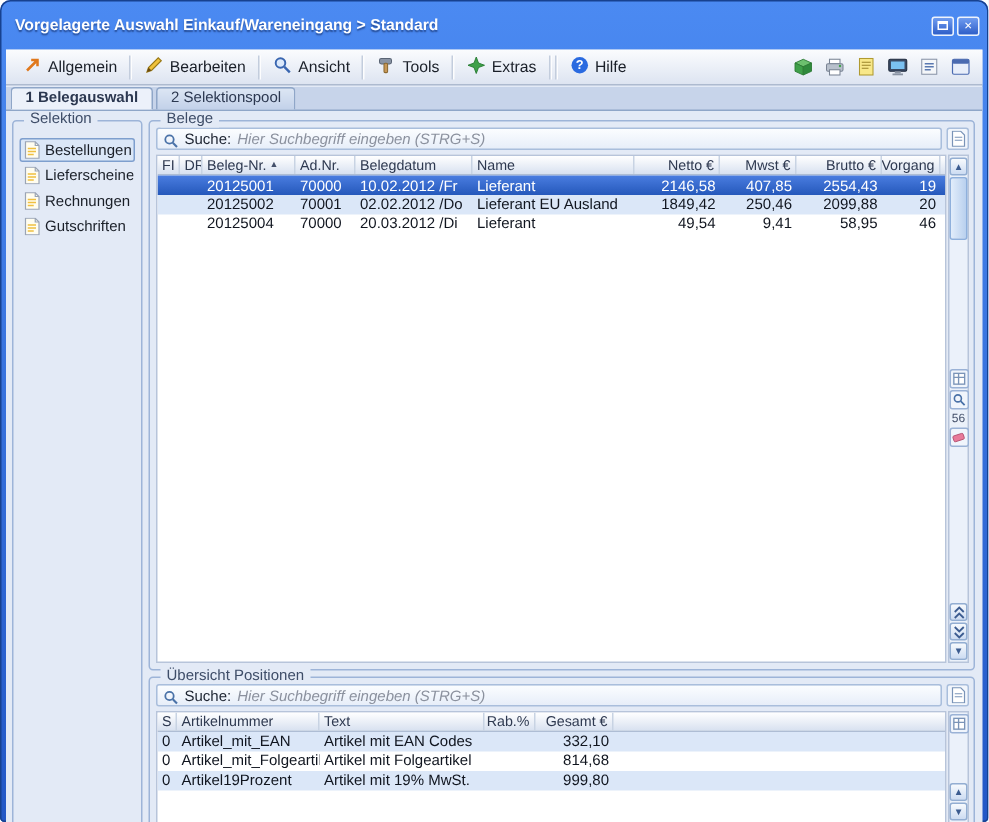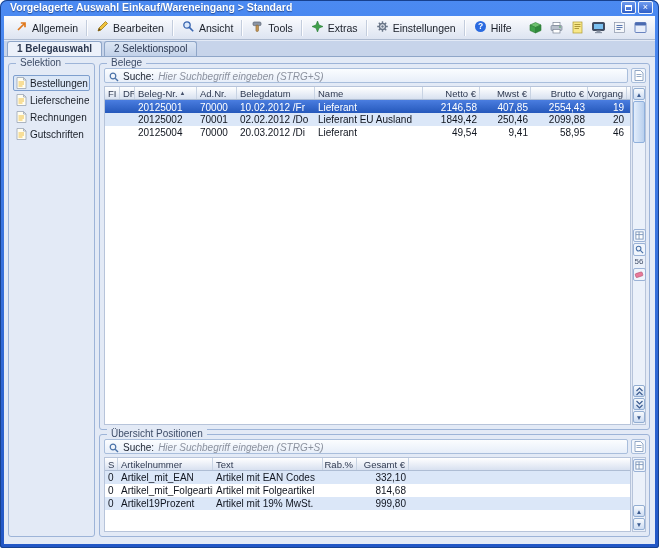--- a/index.html
+++ b/index.html
@@ -1,21 +1,21 @@
 <!DOCTYPE html>
 <html><head>
 <meta charset="utf-8">
 <style>
   *{box-sizing:border-box;margin:0;padding:0;}
   html,body{width:659px;height:548px;overflow:hidden;}
   body{font-family:"Liberation Sans",sans-serif;background:#fff;position:relative;color:#1a1f28;}
 
   .window{position:absolute;inset:0;background:linear-gradient(#4b8af2,#2257c6);
     border-radius:7px 7px 3px 3px;box-shadow:inset 0 0 0 1px #17418f;padding:0 4px 4px;}
-  .titlebar{height:16px;display:flex;align-items:flex-start;padding:1px 2px 0 6px;}
+  .titlebar{height:33px;display:flex;align-items:center;padding:1px 2px 0 6px;}
   .title{color:#fff;font-size:10.5px;font-weight:bold;text-shadow:0 1px 1px rgba(10,30,80,.55);white-space:nowrap;}
   .win-buttons{margin-left:auto;display:flex;gap:2px;}
   .win-btn{width:15px;height:13px;border:1px solid #eef3fc;border-radius:2px;
     background:linear-gradient(#6f9cf0,#2e5ec8);display:flex;align-items:center;justify-content:center;
     color:#fff;font-size:9px;line-height:1;}
   .max-glyph{width:7px;height:6px;border:1px solid #fff;border-top-width:2px;display:block;}
 
   .app-body{position:relative;width:100%;height:calc(100% - 16px);background:#e3eaf6;overflow:hidden;}
 
   .toolbar{position:absolute;top:0;left:0;right:0;height:24px;background:linear-gradient(#fbfcfe,#dde4f1);
@@ -138,30 +138,20 @@
         <span>Tools</span>
       </div>
       <div class="menu-sep"></div>
       <div class="menu-btn">
         <span><svg width="13" height="13" viewBox="0 0 13 13">
               <polygon points="6.5,1 8,5 12,6.5 8,8 6.5,12 5,8 1,6.5 5,5" fill="#3fa04a" stroke="#247a30" stroke-width="0.6"></polygon>
             </svg></span>
         <span>Extras</span>
       </div>
       <div class="menu-sep"></div>
-      <div class="menu-btn">
-        <span><svg width="13" height="13" viewBox="0 0 13 13">
-              <g stroke="#6a7688" stroke-width="1.4" fill="none">
-                <circle cx="6.5" cy="6.5" r="3"></circle>
-                <path d="M6.5 1.2v2 M6.5 9.8v2 M1.2 6.5h2 M9.8 6.5h2 M2.8 2.8l1.4 1.4 M8.8 8.8l1.4 1.4 M10.2 2.8 8.8 4.2 M4.2 8.8 2.8 10.2"></path>
-              </g>
-              <circle cx="6.5" cy="6.5" r="1.2" fill="#6a7688"></circle>
-            </svg></span>
-        <span>Einstellungen</span>
-      </div>
       <div class="menu-sep"></div>
       <div class="menu-btn">
         <span><svg width="13" height="13" viewBox="0 0 13 13">
               <circle cx="6.5" cy="6.5" r="5.5" fill="#2a6ae0"></circle>
               <text x="6.5" y="9.3" font-size="8.5" font-weight="bold" fill="#fff" text-anchor="middle" font-family="sans-serif">?</text>
             </svg></span>
         <span>Hilfe</span>
       </div>
 
       <div class="toolbar-right">

